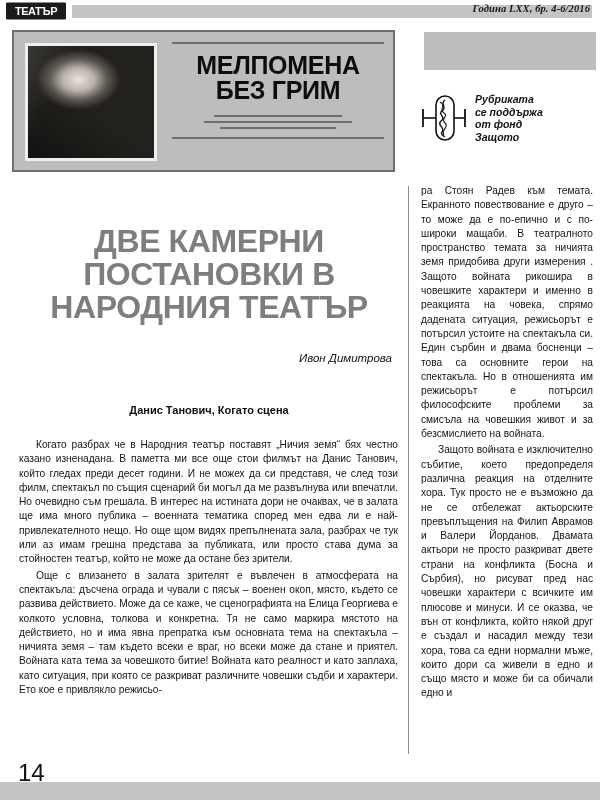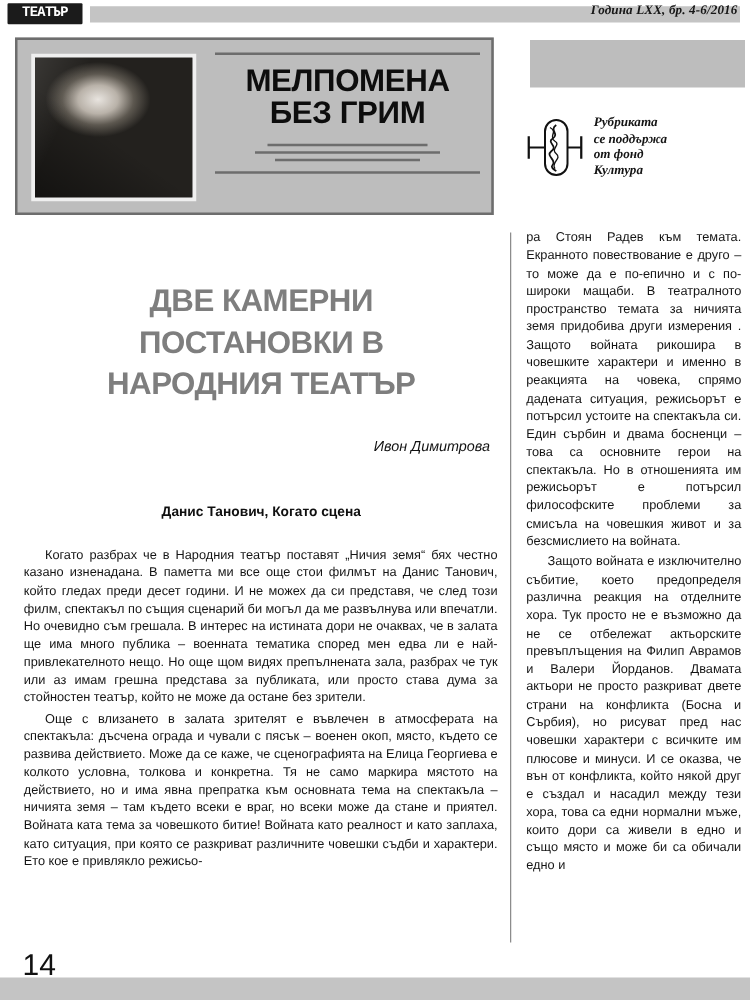--- a/index.html
+++ b/index.html
@@ -25,21 +25,21 @@
     position: absolute;
     left: 6px; top: 3px;
     width: 60px; height: 16px;
     background: #1b1b1b;
     color: #ffffff;
     font-weight: bold;
     font-size: 11px;
     letter-spacing: -0.5px;
     text-align: center;
     line-height: 16px;
-    font-family: Liberation Mono, monospace;
+    font-family: Liberation Sans, sans-serif;
     transform: scaleY(1.05);
     overflow: hidden;
     border-radius: 1px;
   }
   .masthead-bar {
     position: absolute;
     left: 72px; top: 5px;
     width: 520px; height: 13px;
     background: #c4c4c4;
   }
@@ -126,37 +126,37 @@
     display: flex;
     align-items: center;
     gap: 7px;
   }
   .credit-logo {
     width: 48px; height: 52px;
     flex: 0 0 48px;
     position: relative;
   }
   .credit-text {
-    font-family: Liberation Serif, serif;
+    font-family: Liberation Sans, sans-serif;
     font-weight: bold;
     font-style: italic;
     font-size: 10.5px;
     line-height: 12.5px;
     color: #141414;
   }
 
   
   .article-title {
     position: absolute;
     left: 20px; top: 225px;
     width: 378px;
     text-align: center;
     font-family: "Liberation Sans", sans-serif;
     font-weight: bold;
-    font-size: 25px;
+    font-size: 32px;
     line-height: 33px;
     letter-spacing: -0.4px;
     color: #7e7e7e;
     margin: 0;
   }
   .byline {
     position: absolute;
     left: 20px; top: 352px;
     width: 378px;
     text-align: right;
@@ -266,21 +266,21 @@
       <line x1="3" y1="26" x2="16" y2="26" stroke="#111" stroke-width="1.6"></line>
       <line x1="34" y1="26" x2="45" y2="26" stroke="#111" stroke-width="1.6"></line>
       <path d="M25 8 C19 12 28 15 22 19 C17 22 27 25 21 29 C16 33 26 36 22 40 C20 42 24 44 25 45" fill="none" stroke="#111" stroke-width="1.4"></path>
       <path d="M20 10 C27 14 18 17 24 21 C29 24 20 27 25 31 C30 35 20 38 24 43" fill="none" stroke="#111" stroke-width="1.1"></path>
     </svg>
   </div>
   <div class="credit-text">
     <div>Рубриката</div>
     <div>се поддържа</div>
     <div>от фонд</div>
-    <div>Култура</div>
+    <div>Защото</div>
   </div>
 </div>
 
 <h1 class="article-title">
   <span>ДВЕ КАМЕРНИ</span><br>
   <span>ПОСТАНОВКИ В</span><br>
   <span>НАРОДНИЯ ТЕАТЪР</span>
 </h1>
 
 <div class="byline">Ивон Димитрова</div>

